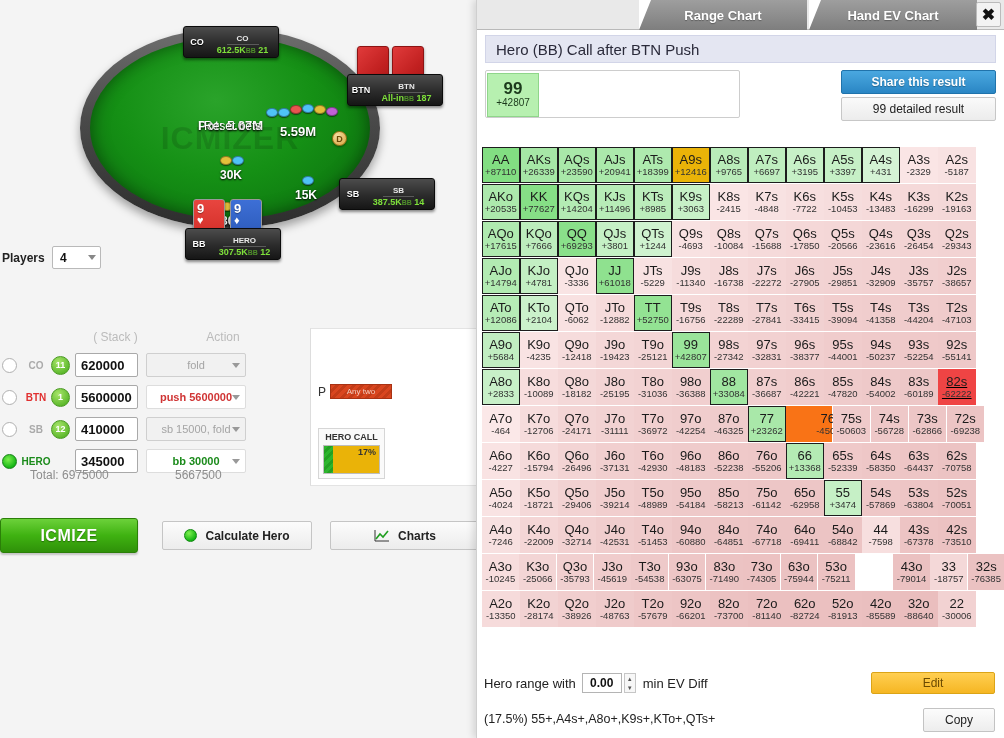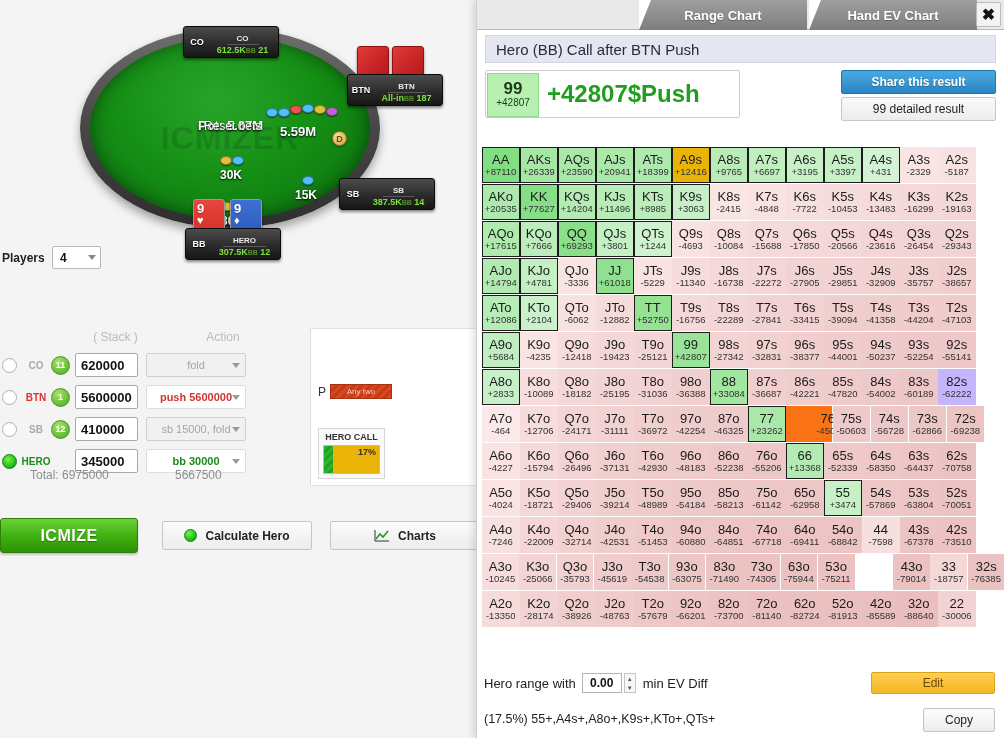--- a/index.html
+++ b/index.html
@@ -420,21 +420,20 @@
   </div>
 
   <div id="result-title">Hero (BB) Call after BTN Push</div>
 
   <div id="ev-strip">
     <div id="ev-box">
       <div id="ev-hand">
         <div id="ev-hand-name">99</div>
         <div id="ev-hand-val">+42807</div>
       </div>
-      <div id="ev-main">+42807$Push</div>
     </div>
     <div id="share-btn">Share this result</div>
     <div id="detail-btn">99 detailed result</div>
   </div>
 </div>
 
 <div id="matrix">
     <div class="mrow">
       <div class="cell ing" style="background: rgb(130, 222, 130);">
         <div class="hname">AA</div>
@@ -801,21 +800,21 @@
         <div class="hval">-47820</div>
       </div>
       <div class="cell outg" style="background: rgb(238, 201, 201);">
         <div class="hname">84s</div>
         <div class="hval">-54002</div>
       </div>
       <div class="cell outg" style="background: rgb(237, 199, 199);">
         <div class="hname">83s</div>
         <div class="hval">-60189</div>
       </div>
-      <div class="cell outg" style="background: #c4b5fd;">
+      <div class="cell outg" style="background: #ef4444; text-decoration: underline;">
         <div class="hname">82s</div>
         <div class="hval">-62222</div>
       </div>
     </div>
     <div class="mrow">
       <div class="cell outg" style="background: rgb(251, 232, 232);">
         <div class="hname">A7o</div>
         <div class="hval">-464</div>
       </div>
       <div class="cell outg" style="background: rgb(246, 220, 220);">

